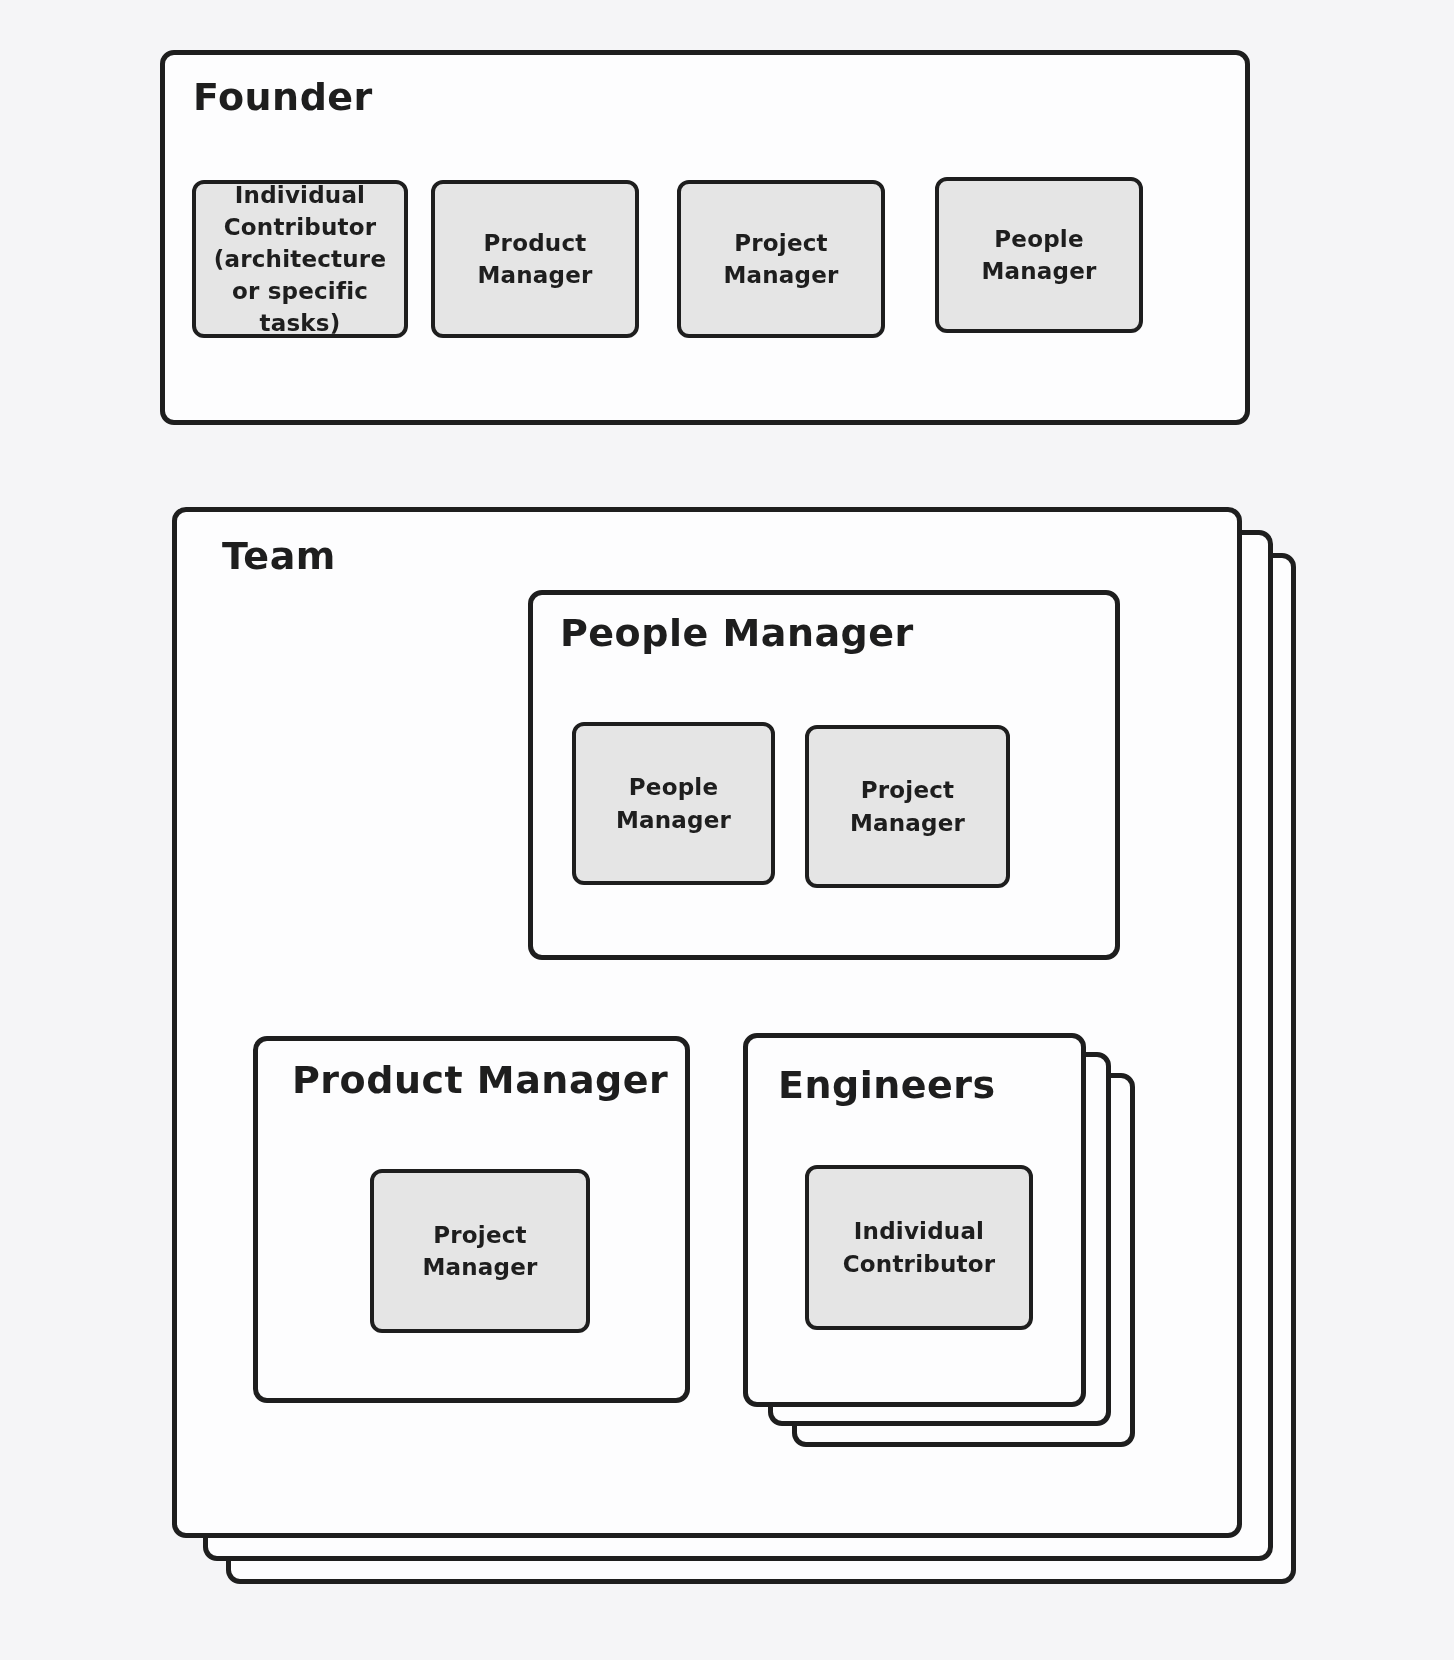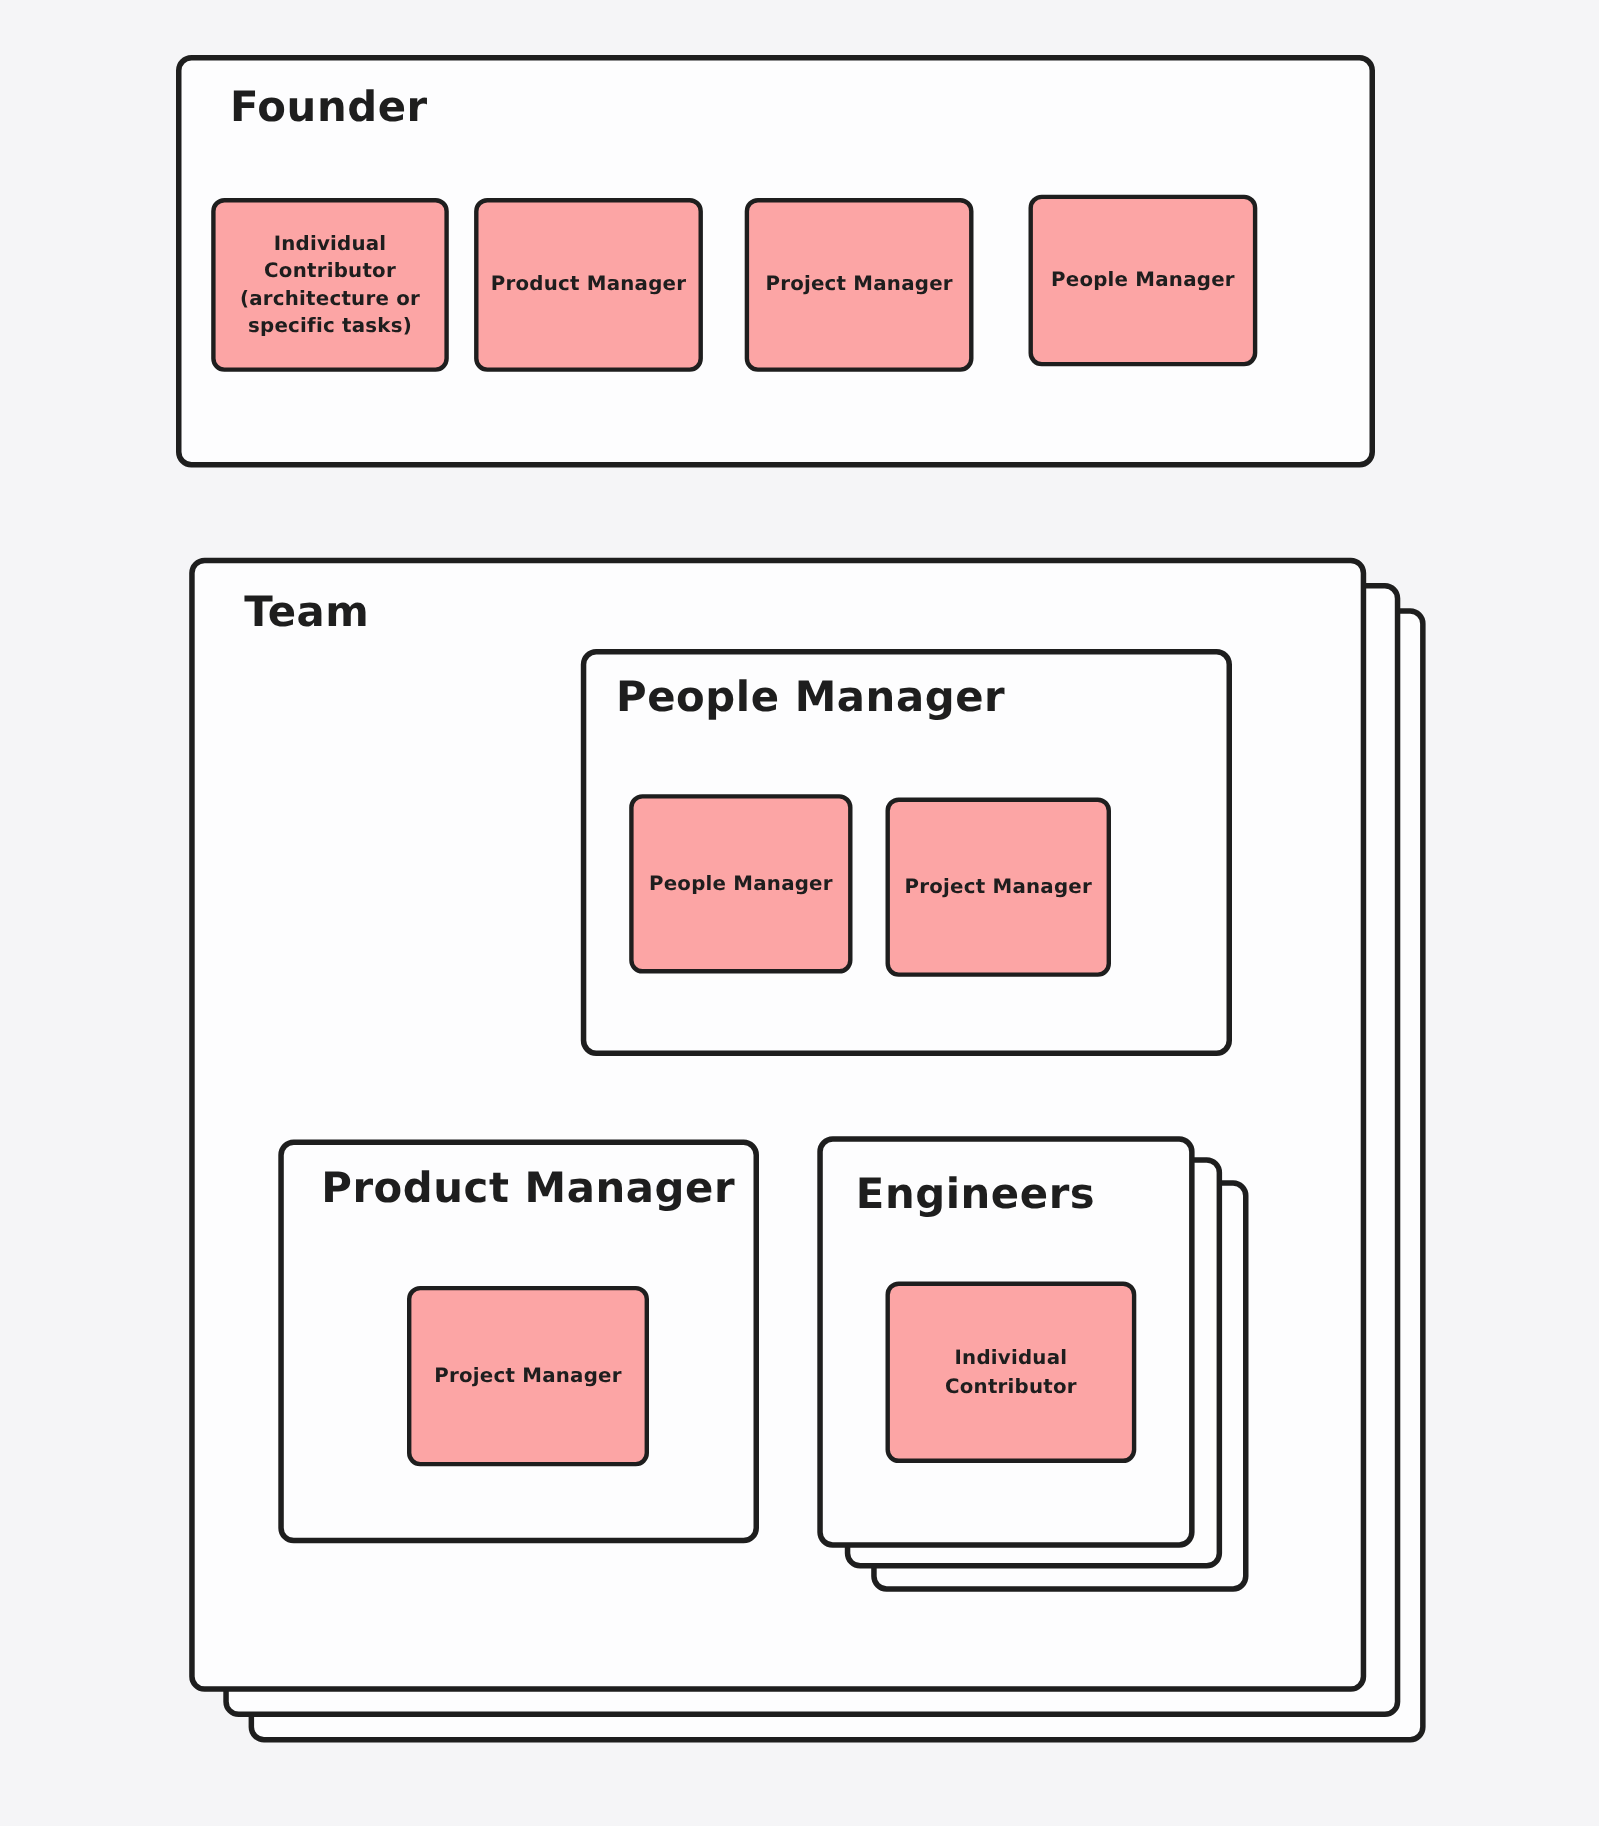--- a/index.html
+++ b/index.html
@@ -37,37 +37,37 @@
     margin: 0;
     font-size: 38px;
     font-weight: 700;
     letter-spacing: 0.5px;
     white-space: nowrap;
   }
 
   
   .node {
     position: absolute;
-    background: #fca5a5;
+    background: #e5e5e5;
     border: 4px solid #1e1e1e;
     border-radius: 12px;
     display: flex;
     align-items: center;
     justify-content: center;
     text-align: center;
-    font-size: 18px;
+    font-size: 23px;
     font-weight: 700;
     line-height: 1.4;
     letter-spacing: 0.2px;
     padding: 0 8px;
   }
 
   
   #founder-box { left: 160px; top: 50px; width: 1090px; height: 375px; }
-  #founder-box > .gtitle { left: 44px; top: 20px; }
+  #founder-box > .gtitle { left: 28px; top: 20px; }
   #f0 { left: 27px;  top: 125px; width: 216px; height: 158px; }
   #f1 { left: 266px; top: 125px; width: 208px; height: 158px; }
   #f2 { left: 512px; top: 125px; width: 208px; height: 158px; }
   #f3 { left: 770px; top: 122px; width: 208px; height: 156px; }
 
   
   #team-stack { left: 172px; top: 507px; width: 1128px; height: 1080px; }
   #team-stack > .layer, #team-box { width: 1070px; height: 1031px; }
   #team-stack > .l3 { left: 54px; top: 46px; }
   #team-stack > .l2 { left: 31px; top: 23px; }

